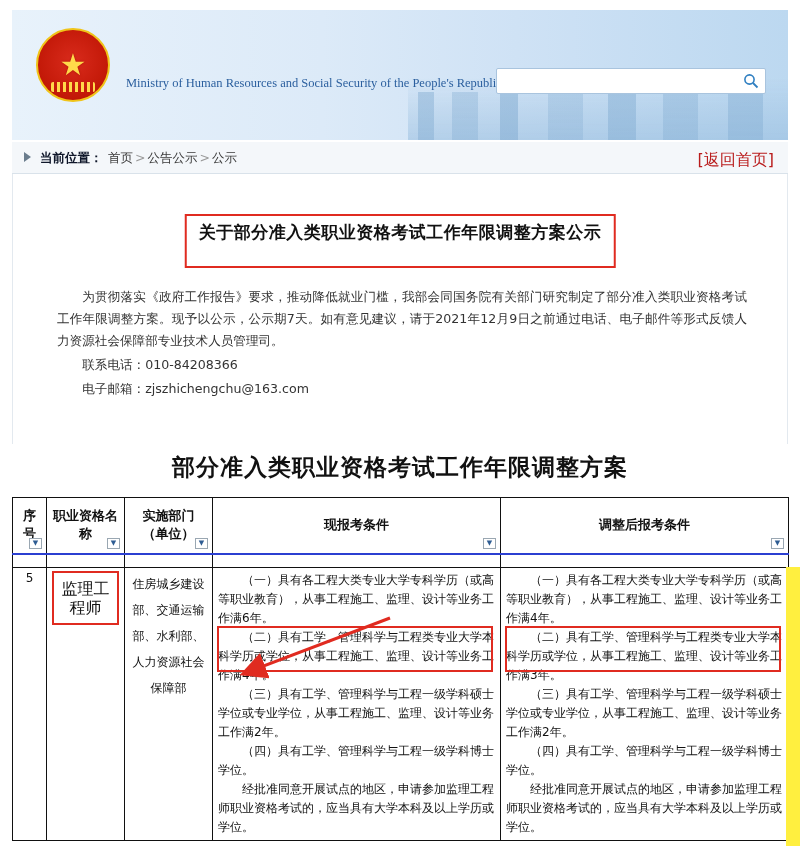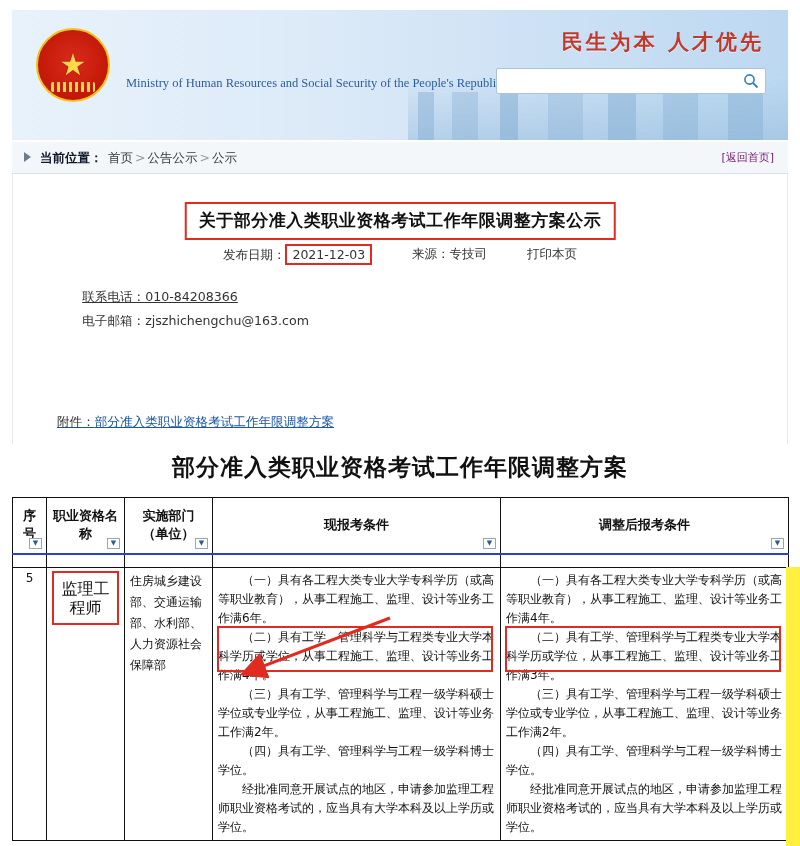--- a/index.html
+++ b/index.html
@@ -126,38 +126,38 @@
   }
   .crumb-links {
     position: absolute; left: 96px; top: 8px;
     font-size: 12.5px; color: #3a3a3a;
     font-family: "DejaVu Sans", sans-serif;
   }
   .crumb-links a { color: #3a3a3a; text-decoration: none; }
   .crumb-sep { color: #999; padding: 0 2px; }
   .back-home {
     position: absolute; right: 14px; top: 8px;
-    font-size: 11px; color: #701a75;
+    font-size: 16px; color: #b91c1c;
     font-family: "DejaVu Sans", sans-serif;
   }
 
   
   .article {
     position: absolute;
     left: 12px; top: 174px;
     width: 776px; height: 270px;
     background: #fff;
     border-left: 1px solid #e3e9ef;
     border-right: 1px solid #e3e9ef;
   }
   .doc-title-wrap {
-    position: absolute; left: 50%; top: 28px;
+    position: absolute; left: 50%; top: 40px;
     transform: translateX(-50%);
     border: 2px solid #e02b20;
-    padding: 5px 12px 6px 12px;
+    padding: 5px 12px 22px 12px;
     white-space: nowrap;
   }
   .doc-title {
     font-family: "DejaVu Sans", sans-serif;
     font-size: 17px; font-weight: bold; color: #111;
     letter-spacing: .5px;
   }
   .meta-row {
     position: absolute; top: 70px; left: 0; width: 100%;
     text-align: center;
@@ -174,21 +174,21 @@
 
   .body-text {
     position: absolute; left: 44px; top: 112px;
     width: 690px;
     font-family: "DejaVu Sans", sans-serif;
     font-size: 12.6px; line-height: 22px; color: #333;
     text-align: justify;
   }
   .body-text p { margin: 0 0 2px 0; }
   .indent { text-indent: 2em; }
-  .contact { margin-top: 2px; text-decoration: underline; }
+  .contact { margin-top: 2px; }
   .attach {
     position: absolute; left: 44px; top: 240px;
     font-family: "DejaVu Sans", sans-serif;
     font-size: 12.6px; color: #1a56a8;
     text-decoration: underline;
   }
   .attach .lead { color: #333; text-decoration: none; }
 
   
   .table-title {
@@ -243,22 +243,22 @@
     padding: 0;
   }
   .name-inner {
     display: inline-block;
     border: 2px solid #e02b20;
     padding: 6px 4px;
     line-height: 19px;
     font-size: 16px;
   }
   .dept-cell {
-    vertical-align: middle;
-    line-height: 21px; font-size: 12.5px;
+    text-align: center; vertical-align: middle;
+    line-height: 26px; font-size: 12.5px;
   }
   .cond-cell { line-height: 19px; font-size: 12.3px; position: relative; }
   .cond-cell p { margin: 0; text-indent: 2em; }
 
   .hl-box {
     position: absolute;
     border: 2px solid #e02b20;
     pointer-events: none;
   }
   .hl-left  { left: 4px;  top: 58px;  width: 276px; height: 46px; }
@@ -284,21 +284,20 @@
 
   <div class="banner">
     <div class="banner-skyline"></div>
 
     <div class="emblem">
       <span class="star">★</span>
       <span class="gear"></span>
     </div>
 
     <div class="org-sub">Ministry of Human Resources and Social Security of the People's Republic of China</div>
-    <div class="slogan">民生为本 人才优先</div>
 
     <div class="searchbox">
       <input type="text" placeholder="" style="">
       <svg class="search-icon" viewBox="0 0 16 16">
         <circle cx="6.5" cy="6.5" r="4.6" fill="none" stroke="#2f7fc1" stroke-width="1.6"></circle>
         <line x1="10" y1="10" x2="14.5" y2="14.5" stroke="#2f7fc1" stroke-width="1.8"></line>
       </svg>
     </div>
   </div>
 
@@ -309,40 +308,27 @@
       <a href="#">首页</a><span class="crumb-sep">&gt;</span><a href="#">公告公示</a><span class="crumb-sep">&gt;</span><a href="#">公示</a>
     </div>
     <div class="back-home">[返回首页]</div>
   </div>
 
   <div class="article">
     <div class="doc-title-wrap">
       <span class="doc-title">关于部分准入类职业资格考试工作年限调整方案公示</span>
     </div>
 
-    <div class="meta-row">
-      <span class="seg">
-        <span>发布日期：</span><span class="date-box">2021-12-03</span>
-      </span>
-      <span class="seg">
-        <span>来源：</span><span>专技司</span>
-      </span>
-      <span class="seg">
-        <a class="print-link" href="#">打印本页</a>
-      </span>
-    </div>
 
     <div class="body-text">
+      <p class="indent">为贯彻落实《政府工作报告》要求，推动降低就业门槛，我部会同国务院有关部门研究制定了部分准入类职业资格考试工作年限调整方案。现予以公示，公示期7天。如有意见建议，请于2021年12月9日之前通过电话、电子邮件等形式反馈人力资源社会保障部专业技术人员管理司。</p>
       <p class="contact" style="text-indent:2em;">联系电话：010-84208366</p>
       <p style="text-indent:2em;">电子邮箱：zjszhichengchu@163.com</p>
     </div>
 
-    <div class="attach">
-      <span class="lead">附件：</span><span>部分准入类职业资格考试工作年限调整方案</span>
-    </div>
   </div>
 
   <div class="table-title">部分准入类职业资格考试工作年限调整方案</div>
 
   <table class="grid">
     <colgroup>
       <col style="width:34px">
       <col style="width:78px">
       <col style="width:88px">
       <col style="width:288px">

